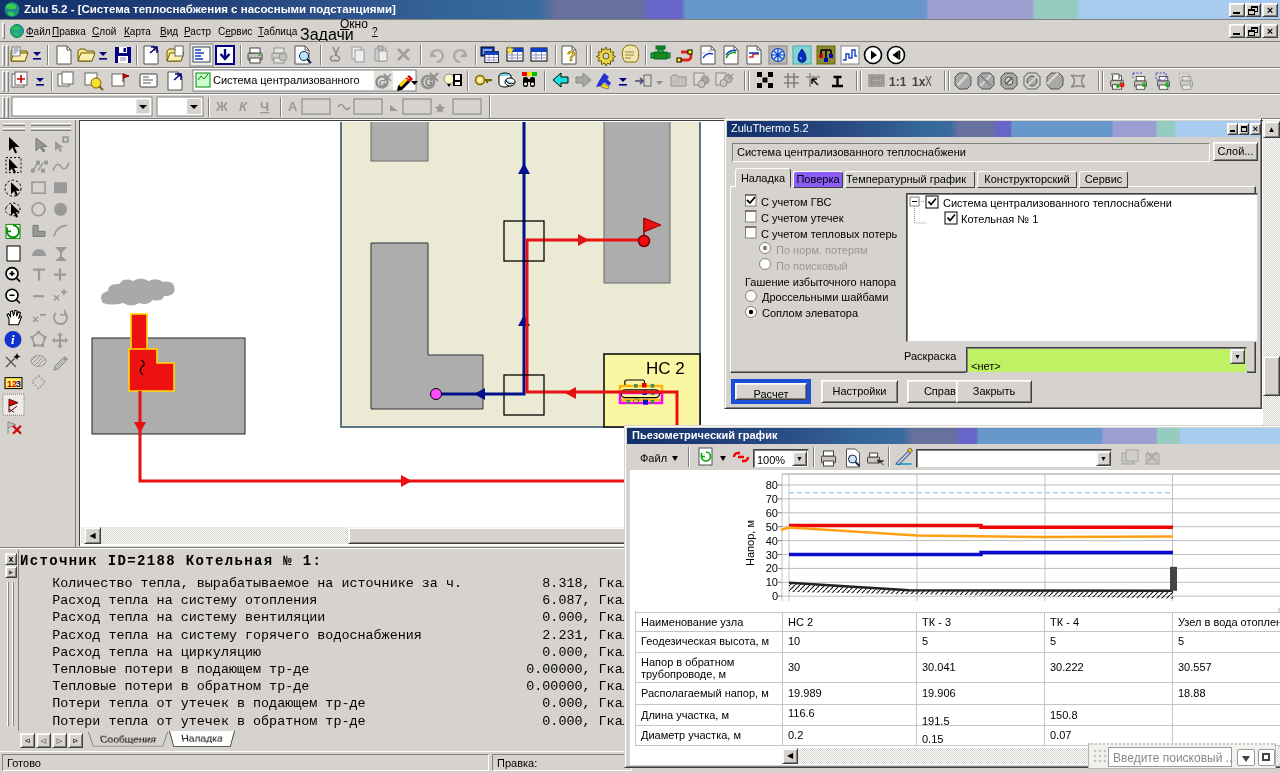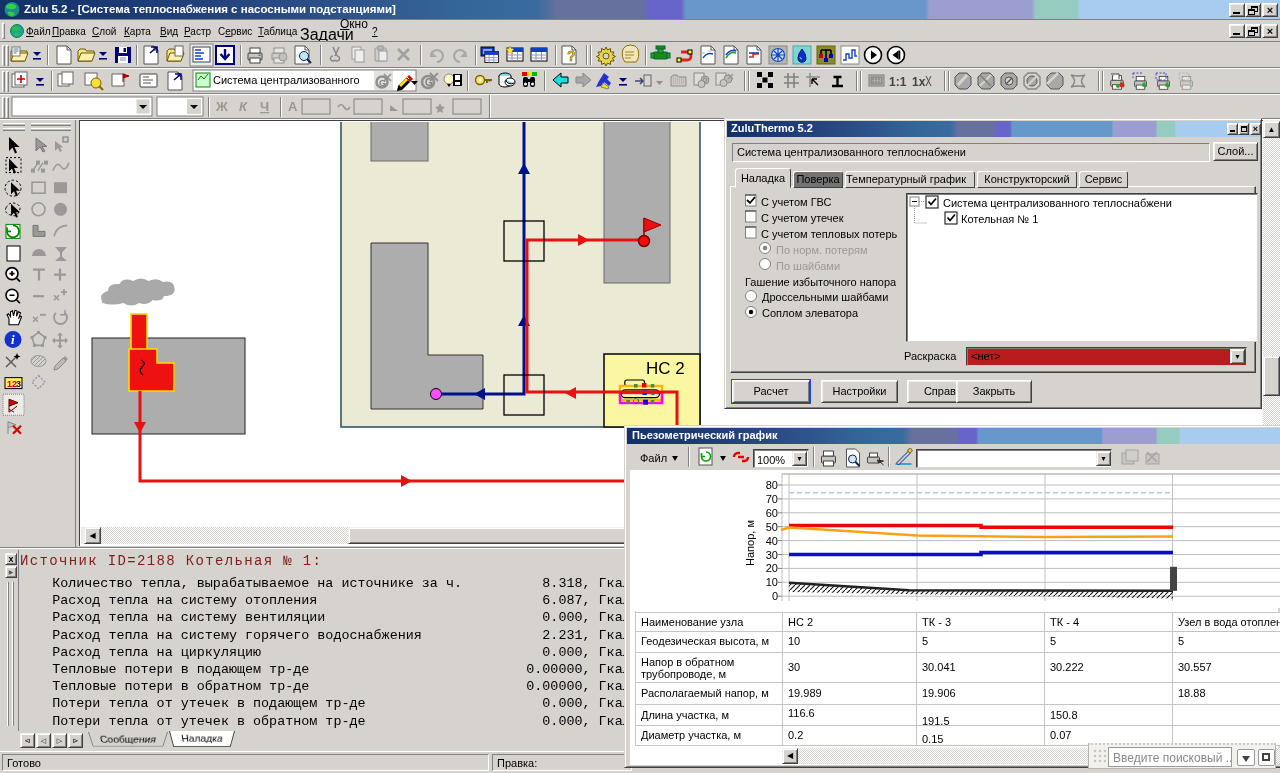--- a/index.html
+++ b/index.html
@@ -741,21 +741,21 @@
 <div class="a rb" style="left:1263px;top:356px;width:17px;height:40px"></div>
 <div class="a" style="left:1263px;top:396px;width:17px;height:372px;background:repeating-conic-gradient(#fff 0% 25%,#D6D3CE 0% 50%) 0 0/2px 2px"></div>
 
 <div class="a" style="left:0;top:547px;width:640px;height:204px;border-top:1px solid #808080;box-shadow:inset 0 1px 0 #fff;background:#D6D3CE"></div>
 <div class="a" style="left:18px;top:550px;width:1px;height:181px;background:#808080"></div>
 <div class="a rb" style="left:5px;top:553px;width:12px;height:12px;line-height:10px;text-align:center;font-size:9px;font-weight:bold">x</div>
 <div class="a rb" style="left:5px;top:566px;width:12px;height:12px;line-height:11px;text-align:center;font-size:6px;color:#555">▶</div>
 <div class="a" style="left:7px;top:582px;width:2px;height:144px;background:#fff;border-right:1px solid #808080"></div>
 <div class="a" style="left:12px;top:582px;width:2px;height:144px;background:#fff;border-right:1px solid #808080"></div>
 <div class="a mono" style="left:20px;top:553px;width:604px;height:181px;overflow:hidden">
-<div style="position:absolute;left:0;top:0;font-size:14px;font-weight:normal;color:#7f1d1d;white-space:pre;letter-spacing:1.35px">Источник ID=2188 Котельная № 1:</div>
+<div style="position:absolute;left:0;top:0;font-size:14px;font-weight:bold;color:#000000;white-space:pre;letter-spacing:1.35px">Источник ID=2188 Котельная № 1:</div>
 <div style="position:absolute;left:0;top:23px;font-size:13.4px;white-space:pre">    Количество тепла, вырабатываемое на источнике за ч.          8.318, Гкал/ч</div>
 <div style="position:absolute;left:0;top:40px;font-size:13.4px;white-space:pre">    Расход тепла на систему отопления                            6.087, Гкал/ч</div>
 <div style="position:absolute;left:0;top:57px;font-size:13.4px;white-space:pre">    Расход тепла на систему вентиляции                           0.000, Гкал/ч</div>
 <div style="position:absolute;left:0;top:75px;font-size:13.4px;white-space:pre">    Расход тепла на систему горячего водоснабжения               2.231, Гкал/ч</div>
 <div style="position:absolute;left:0;top:92px;font-size:13.4px;white-space:pre">    Расход тепла на циркуляцию                                   0.000, Гкал/ч</div>
 <div style="position:absolute;left:0;top:109px;font-size:13.4px;white-space:pre">    Тепловые потери в подающем тр-де                           0.00000, Гкал/ч</div>
 <div style="position:absolute;left:0;top:126px;font-size:13.4px;white-space:pre">    Тепловые потери в обратном тр-де                           0.00000, Гкал/ч</div>
 <div style="position:absolute;left:0;top:143px;font-size:13.4px;white-space:pre">    Потери тепла от утечек в подающем тр-де                      0.000, Гкал/ч</div>
 <div style="position:absolute;left:0;top:161px;font-size:13.4px;white-space:pre">    Потери тепла от утечек в обратном тр-де                      0.000, Гкал/ч</div>
 <div style="position:absolute;left:0;top:178px;font-size:13.4px;white-space:pre">    Подпитка тепловой сети                                       0.000, Гкал/ч</div>
@@ -768,34 +768,34 @@
 <div class="a rb" style="left:68px;top:733px;width:15px;height:15px;text-align:center;line-height:13px;font-size:7px">⊳</div>
 <div class="a" style="left:88px;top:732px;width:80px;height:17px;background:#D6D3CE;border:1px solid #808080;border-top:none;transform:perspective(30px) rotateX(-14deg);transform-origin:top;text-align:center;line-height:16px">Сообщения</div>
 <div class="a" style="left:169px;top:731px;width:66px;height:19px;background:#fff;border:1px solid #404040;border-top:none;transform:perspective(30px) rotateX(-14deg);transform-origin:top;text-align:center;line-height:16px">Наладка</div>
 
 <div class="a" style="left:0;top:751px;width:1280px;height:22px;background:#D6D3CE;border-top:1px solid #fff"></div>
 <div class="a sk" style="left:2px;top:754px;width:487px;height:17px;padding:2px 4px">Готово</div>
 <div class="a sk" style="left:492px;top:754px;width:140px;height:17px;padding:2px 4px">Правка:</div>
 
 <div class="a" style="left:724px;top:118px;width:538px;height:291px;background:#D6D3CE;border:1px solid;border-color:#D6D3CE #404040 #404040 #D6D3CE;box-shadow:inset 1px 1px 0 #fff,inset -1px -1px 0 #808080"></div>
 <div class="a tgrad" style="left:727px;top:121px;width:532px;height:16px"></div>
-<div class="a" style="left:731px;top:122px;font-size:11px;font-weight:bold;color:#fff">ZuluThermo 5.2</div>
+<div class="a" style="left:731px;top:122px;font-size:11px;font-weight:normal;color:#fff">ZuluThermo 5.2</div>
 <div class="wbtn" style="left:1227px;top:123px;width:11px;height:12px">
     <div style="position:absolute;left:2px;bottom:2px;width:5px;height:2px;background:#000"></div>
   </div>
 <div class="wbtn" style="left:1238px;top:123px;width:11px;height:12px">
     <div style="position:absolute;left:2px;top:2px;width:6px;height:6px;border:1px solid #000;border-top:2px solid #000"></div>
   </div>
 <div class="wbtn" style="left:1250px;top:123px;width:11px;height:12px;font-size:9px;line-height:10px;font-weight:bold">×</div>
 <div class="a sk" style="left:732px;top:143px;width:478px;height:19px;padding:2px 4px;background:#D6D3CE">Система централизованного теплоснабжени</div>
 <div class="a btn" style="left:1213px;top:142px;width:45px;height:19px;line-height:17px">Слой...</div>
 
 <div class="a" style="left:730px;top:186px;width:526px;height:187px;background:#D6D3CE;border:1px solid;border-color:#fff #404040 #404040 #fff;box-shadow:inset -1px -1px 0 #808080"></div>
 <div class="a" style="left:735px;top:168px;width:56px;height:20px;background:#D6D3CE;border:1px solid;border-color:#fff #404040 #D6D3CE #fff;border-radius:3px 3px 0 0;text-align:center;line-height:18px;z-index:2">Наладка</div>
-<div class="a" style="left:793px;top:171px;width:50px;height:17px;background:#737373;border:1px solid;border-color:#fff #404040 #404040 #fff;border-radius:3px 3px 0 0;text-align:center;line-height:15px">Поверка</div>
+<div class="a" style="left:793px;top:171px;width:50px;height:17px;background:#8b5cf6;border:1px solid;border-color:#fff #404040 #404040 #fff;border-radius:3px 3px 0 0;text-align:center;line-height:15px">Поверка</div>
 <div class="a" style="left:845px;top:171px;width:130px;height:17px;background:#D6D3CE;border:1px solid;border-color:#fff #404040 #404040 #fff;border-radius:3px 3px 0 0;text-align:left;line-height:15px">Температурный график</div>
 <div class="a" style="left:977px;top:171px;width:100px;height:17px;background:#D6D3CE;border:1px solid;border-color:#fff #404040 #404040 #fff;border-radius:3px 3px 0 0;text-align:center;line-height:15px">Конструкторский</div>
 <div class="a" style="left:1079px;top:171px;width:49px;height:17px;background:#D6D3CE;border:1px solid;border-color:#fff #404040 #404040 #fff;border-radius:3px 3px 0 0;text-align:center;line-height:15px">Сервис</div>
 
 <svg class="a" style="left:745px;top:193px" width="160" height="130" viewBox="0 0 160 130">
 <g>
       <rect x="0" y="2" width="11" height="11" fill="#fff" stroke="#808080"></rect>
       <rect x="0" y="2" width="11" height="11" fill="none" stroke="#404040" stroke-dasharray="11,22"></rect>
       <path d="M2,7 l3,3 5,-6" stroke="#000" stroke-width="1.8" fill="none"></path>
     </g>
@@ -819,44 +819,44 @@
     </g>
 <g>
       <circle cx="6" cy="119" r="5.5" fill="#fff" stroke="#808080"></circle>
       <circle cx="6" cy="119" r="2.2" fill="#000"></circle>
     </g>
 </svg>
 <div class="a" style="left:761px;top:196px">С учетом ГВС</div>
 <div class="a" style="left:761px;top:212px">С учетом утечек</div>
 <div class="a" style="left:761px;top:228px">С учетом тепловых потерь</div>
 <div class="a" style="left:776px;top:244px;color:#9A9891">По норм. потерям</div>
-<div class="a" style="left:776px;top:260px;color:#9A9891">По шайбами</div>
+<div class="a" style="left:776px;top:260px;color:#9A9891">По поисковый</div>
 <div class="a" style="left:745px;top:276px">Гашение избыточного напора</div>
 <div class="a" style="left:762px;top:291px">Дроссельными шайбами</div>
 <div class="a" style="left:762px;top:307px">Соплом элеватора</div>
 
 <div class="a sk2" style="left:906px;top:193px;width:352px;height:149px;background:#fff"></div>
 <svg class="a" style="left:908px;top:195px" width="348" height="40" viewBox="0 0 348 40">
 <rect x="2" y="2" width="9" height="9" fill="#fff" stroke="#808080"></rect>
     <path d="M4,6.5 h5" stroke="#000"></path>
 <path d="M11,6.5 h6" stroke="#9A9891" stroke-dasharray="1,1"></path>
 <rect x="18" y="1" width="12" height="12" fill="#fff" stroke="#000"></rect>
     <path d="M20.5,6.5 l2.5,3 5,-6" stroke="#000" stroke-width="1.7" fill="none"></path>
 <path d="M6.5,11 v17 h12" stroke="#9A9891" stroke-dasharray="1,1" fill="none"></path>
 <rect x="37" y="17" width="12" height="12" fill="#fff" stroke="#000"></rect>
     <path d="M39.5,22.5 l2.5,3 5,-6" stroke="#000" stroke-width="1.7" fill="none"></path>
 </svg>
 <div class="a" style="left:943px;top:197px">Система централизованного теплоснабжени</div>
 <div class="a" style="left:961px;top:213px">Котельная № 1</div>
 
 <div class="a" style="left:904px;top:350px">Раскраска</div>
-<div class="a sk2" style="left:966px;top:347px;width:281px;height:19px;background:#b91c1c;padding:2px 4px">&lt;нет&gt;</div>
+<div class="a sk2" style="left:966px;top:347px;width:281px;height:19px;background:#bef264;padding:12px 4px">&lt;нет&gt;</div>
 <div class="a rb" style="left:1230px;top:349px;width:15px;height:15px;text-align:center;line-height:14px;font-size:7px">▼</div>
 
-<div class="a" style="left:731px;top:379px;width:80px;height:25px;border:1px solid #1d4ed8">
+<div class="a" style="left:731px;top:379px;width:80px;height:25px;border:4px solid #1d4ed8">
     <div class="btn" style="width:100%;height:100%;line-height:21px">Расчет</div>
   </div>
 <div class="a btn" style="left:821px;top:380px;width:77px;height:23px;line-height:21px">Настройки</div>
 <div class="a btn" style="left:907px;top:380px;width:77px;height:23px;line-height:21px">Справка</div>
 <div class="a btn" style="left:956px;top:380px;width:76px;height:23px;line-height:21px">Закрыть</div>
 
 <div class="a" style="left:624px;top:425px;width:660px;height:343px;background:#D6D3CE;border:1px solid;border-color:#D6D3CE #404040 #404040 #D6D3CE;box-shadow:inset 1px 1px 0 #fff,inset -1px -1px 0 #808080"></div>
 <div class="a tgrad" style="left:627px;top:428px;width:656px;height:16px"></div>
 <div class="a" style="left:632px;top:429px;font-size:11px;font-weight:bold;color:#fff">Пьезометрический график</div>
 <div class="a" style="left:627px;top:444px;width:651px;height:26px;background:#D6D3CE"></div>

